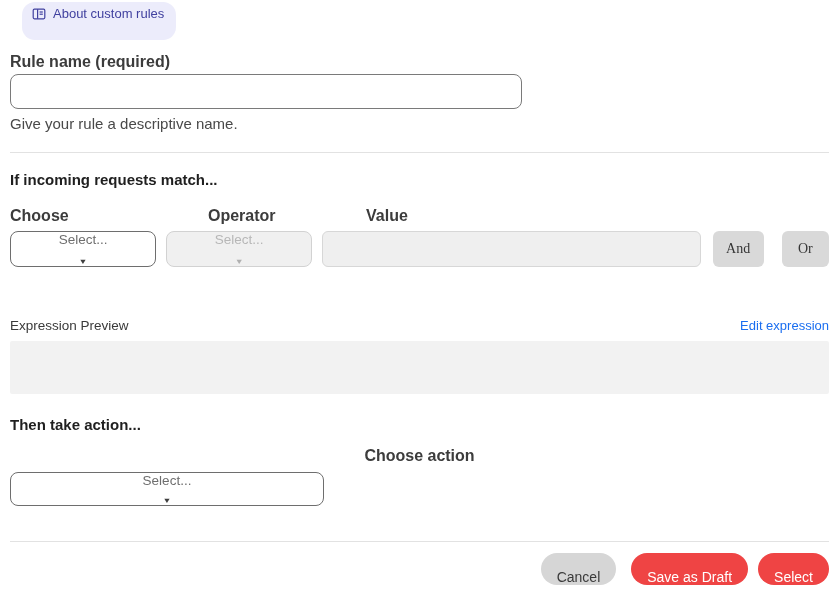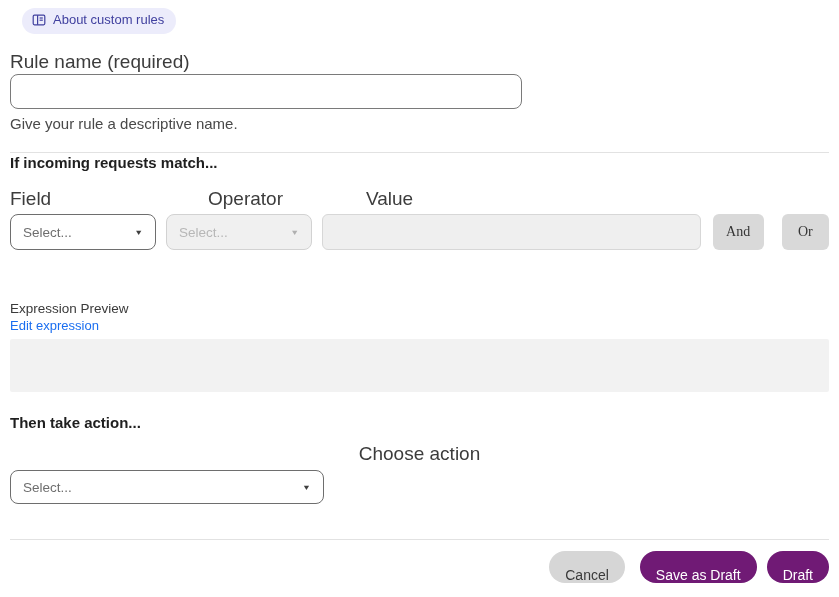--- a/index.html
+++ b/index.html
@@ -10,55 +10,55 @@
     color: #2b2b2b;
     overflow: hidden;
   }
   .page { padding: 8px 10px 0 10px; width: 839px; }
 
   
   .header-row { display: flex; align-items: center; height: 26px; }
   .page-title { font-size: 20px; font-weight: 700; color: #1c1c1c; letter-spacing: 0.1px; }
   .about-badge {
     display: inline-flex; align-items: center; gap: 7px;
-    margin-left: 12px; padding: 4px 12px 7px 10px;
+    margin-left: 12px; padding: 4px 12px 19px 10px;
     background: #ececfb; border-radius: 13px; border: none;
     color: #40409f; font-size: 13px; font-family: inherit; cursor: pointer;
   }
   .about-badge svg { display: block; }
 
   
-  .field-label { font-size: 19px; color: #3c3c3c; line-height: 17px; }
+  .field-label { font-size: 16px; color: #3c3c3c; line-height: 17px; font-weight: bold; }
   .rule-group { margin-top: 19px; }
   .rule-name-input {
     display: block; margin-top: 4px;
     width: 512px; height: 35px;
     border: 1px solid #7a7a7a; border-radius: 8px;
     font-family: inherit; font-size: 13.5px; color: #2b2b2b;
     padding: 0 10px; outline: none; background: #fff;
   }
   .helper-text { margin-top: 6px; font-size: 15px; color: #494949; line-height: 17px; }
 
   .divider { border: none; border-top: 1px solid #e2e2e2; height: 0; }
   .divider-1 { margin-top: 20px; }
   .divider-2 { margin-top: 35px; }
 
-  .section-heading { font-size: 15px; font-weight: 700; color: #1f1f1f; line-height: 19px; }
+  .section-heading { margin-top: 17px; font-size: 15px; font-weight: 700; color: #1f1f1f; line-height: 19px; }
 
   
   .labels-row { display: flex; margin-top: 18px; }
   .labels-row .field-label:nth-child(1) { width: 158px; }
   .labels-row .field-label:nth-child(2) { width: 158px; margin-left: 40px; }
 
   .controls-row { display: flex; align-items: center; margin-top: 7px; }
   .select-box {
     height: 36px; border-radius: 8px; background: #fff;
     border: 1px solid #6e6e6e;
     display: flex; align-items: center; justify-content: space-between;
-    padding: 0 12px; cursor: pointer; font-family: inherit;
+    padding: 0 12px; cursor: pointer; font-family: inherit; flex-direction: column;
   }
   .select-box .select-value { font-size: 13.5px; color: #6e6e6e; }
   .select-box .chevron { font-size: 9px; color: #3f3f3f; transform: scaleY(0.85); }
   .select-field { width: 148px; margin-right: 10px; }
   .select-operator {
     width: 148px; margin-right: 10px;
     background: #f0f0f0; border-color: #d2d2d2; cursor: default;
   }
   .select-operator .select-value { color: #b7b7b7; }
   .select-operator .chevron { color: #b0b0b0; }
@@ -69,21 +69,21 @@
   }
   .logic-btn {
     height: 36px; border: none; border-radius: 6px;
     background: #d9d9d9; color: #353535;
     font-family: Liberation Serif, serif; font-size: 14px; cursor: pointer;
   }
   .and-btn { width: 52px; margin-left: 12px; }
   .or-btn  { width: 48px; margin-left: 18px; }
 
   
-  .preview-header { display: flex; justify-content: space-between; align-items: baseline; margin-top: 50px; flex-direction: column; }
+  .preview-header { display: flex; justify-content: space-between; align-items: baseline; margin-top: 50px; }
   .preview-label { font-size: 13.5px; color: #3a3a3a; line-height: 18px; }
   .edit-link {
     font-size: 13px; color: #1a6ef0; text-decoration: none; cursor: pointer;
     background: none; border: none; font-family: inherit;
   }
   .preview-box {
     margin-top: 6px; height: 53px; width: 819px;
     background: #f2f2f2; border-radius: 2px;
     font-size: 13px; color: #3a3a3a; padding: 8px 10px;
   }
@@ -94,21 +94,21 @@
   .select-action { width: 314px; height: 34px; margin-top: 8px; }
 
   
   .footer-row { display: flex; justify-content: flex-end; align-items: center; margin-top: 11px; gap: 0; }
   .btn {
     height: 32px; border: none; border-radius: 16px;
     font-family: inherit; font-size: 14px; cursor: pointer;
     padding: 16px 16px;
   }
   .btn-cancel { background: #d6d6d6; color: #3a3a3a; }
-  .btn-primary { background: #701a75; color: #ffffff; }
+  .btn-primary { background: #ef4444; color: #ffffff; }
   .btn-save { margin-left: 15px; }
   .btn-deploy { margin-left: 10px; }
 </style>
 </head>
 <body>
 
 <div class="page">
 
   <div class="header-row">
     <button class="about-badge">
@@ -128,21 +128,21 @@
     <div class="field-label">Rule name (required)</div>
     <input class="rule-name-input" type="text" value="" style="">
     <div class="helper-text">Give your rule a descriptive name.</div>
   </div>
 
   <hr class="divider divider-1">
 
   <div class="section-heading">If incoming requests match...</div>
 
   <div class="labels-row">
-    <div class="field-label">Field</div>
+    <div class="field-label">Choose</div>
     <div class="field-label">Operator</div>
     <div class="field-label">Value</div>
   </div>
 
   <div class="controls-row">
     <div class="select-box select-field">
       <span class="select-value">Select...</span>
       <span class="chevron">▼</span>
     </div>
     <div class="select-box select-operator">
@@ -165,16 +165,16 @@
   <div class="select-box select-action">
     <span class="select-value">Select...</span>
     <span class="chevron">▼</span>
   </div>
 
   <hr class="divider divider-2">
 
   <div class="footer-row">
     <button class="btn btn-cancel">Cancel</button>
     <button class="btn btn-primary btn-save">Save as Draft</button>
-    <button class="btn btn-primary btn-deploy">Draft</button>
+    <button class="btn btn-primary btn-deploy">Select</button>
   </div>
 
 </div>
 
 </body></html>

